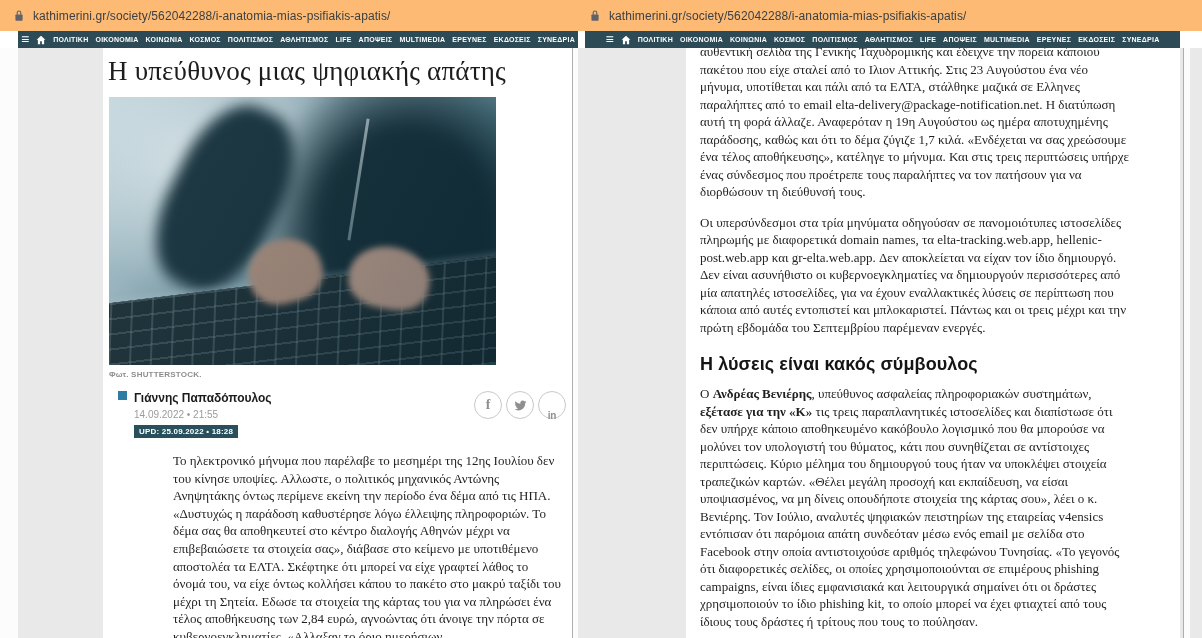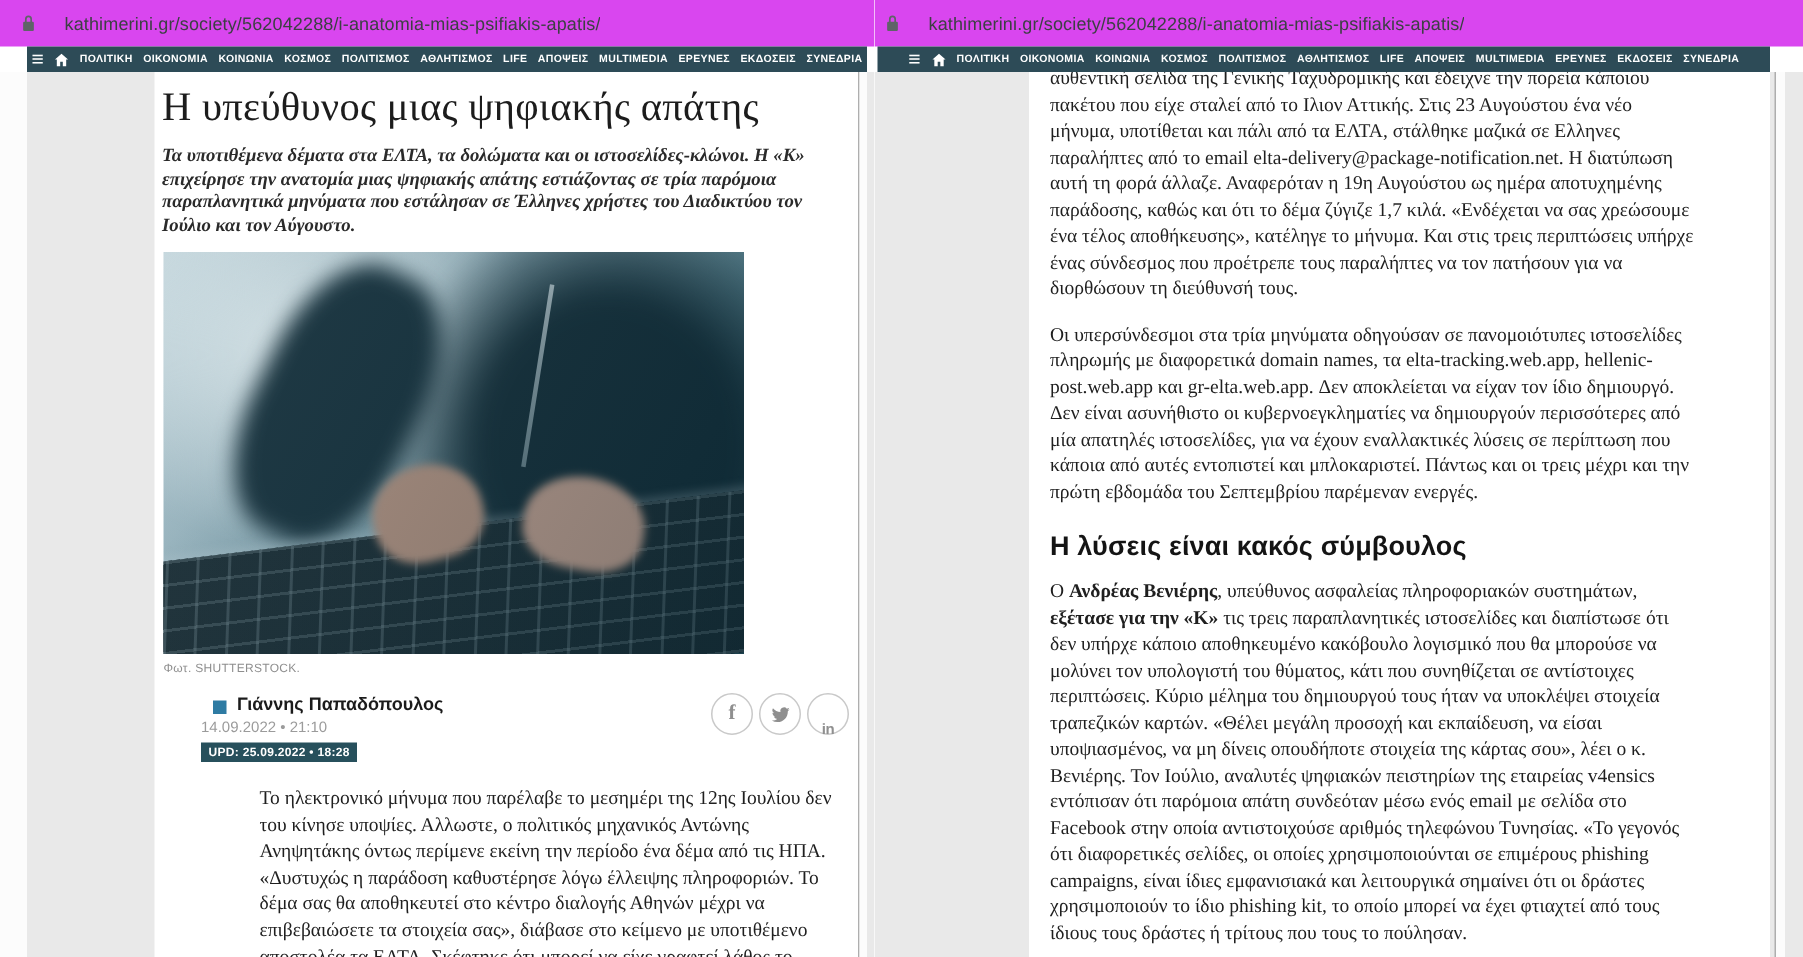--- a/index.html
+++ b/index.html
@@ -6,21 +6,21 @@
   body{
     width:1202px;height:638px;overflow:hidden;position:relative;background:#fff;
     font-family:"Liberation Sans","DejaVu Sans",sans-serif;
     -webkit-font-smoothing:antialiased;
   }
   .pane{position:absolute;top:0;height:638px;overflow:hidden;background:#fff;}
   #pane-left{left:0;width:583px;}
   #pane-right{left:583px;width:619px;}
 
   
-  .urlbar{height:31px;background:#d946ef;display:flex;align-items:center;gap:19px;padding-left:14px;box-sizing:border-box;}
+  .urlbar{height:31px;background:#fdba74;display:flex;align-items:center;gap:9px;padding-left:14px;box-sizing:border-box;}
   #pane-right .urlbar{padding-left:7px;}
   .urlbar .url{font-size:12px;color:#3c4043;letter-spacing:.1px;white-space:nowrap;overflow:hidden;}
   .lock{width:10px;height:13px;flex:0 0 auto;}
 
   
   .navbar{
     position:absolute;top:31px;height:17px;background:var(--nav-bg,#2d4b57);
     display:flex;align-items:center;justify-content:center;gap:7px;overflow:hidden;white-space:nowrap;
   }
   #pane-left .navbar{left:18px;right:5px;}
@@ -66,24 +66,24 @@
   .ph-hand{position:absolute;background:#b18a77;border-radius:52% 52% 42% 42%;filter:blur(3px);}
   .ph-hand.h1{left:36%;top:53%;width:19%;height:24%;transform:rotate(-14deg);}
   .ph-hand.h2{left:62%;top:56%;width:21%;height:23%;transform:rotate(10deg);background:#bb9483;}
   .ph-keyboard{position:absolute;left:-6%;bottom:-8%;width:116%;height:40%;
     transform:rotate(-7deg) skewX(-9deg);background:#0f1e25;
     background-image:
       repeating-linear-gradient(90deg,rgba(130,150,158,.30) 0 2px,transparent 2px 21px),
       repeating-linear-gradient(0deg,rgba(165,185,192,.22) 0 2px,rgba(18,33,40,.92) 2px 15px);
     box-shadow:0 -3px 6px rgba(210,225,230,.25);}
   .ph-tint{position:absolute;inset:0;background:linear-gradient(120deg,rgba(160,195,205,.14),rgba(18,58,72,.32));}
-  .caption{margin:5px 0 0 1px;font-size:8px;font-weight:400;color:#8e8e8e;letter-spacing:.2px;}
+  .caption{margin:5px 0 0 1px;font-size:8px;font-weight:700;color:#8e8e8e;letter-spacing:.2px;}
 
   .author-row{display:flex;align-items:flex-start;margin:12px 0 0 10px;}
-  .author-line{display:flex;align-items:flex-end;gap:7px;margin-left:24px;}
+  .author-line{display:flex;align-items:flex-start;gap:7px;}
   .sq{width:9px;height:9px;background:var(--accent-blue,#2e7ba3);flex:0 0 auto;}
   .author{font-size:12px;font-weight:bold;color:#1b1b1b;}
   .date{margin:4px 0 0 16px;font-size:10px;color:#9b9b9b;}
   .badge{display:inline-block;margin:4px 0 0 16px;padding:2px 5px;background:var(--badge-bg,#27505c);
     color:#fff;font-size:8px;font-weight:bold;letter-spacing:.2px;}
   .share{margin-left:auto;display:flex;gap:4px;padding-right:2px;}
   .share .circ{width:28px;height:28px;border-radius:50%;border:1px solid #c9c9c9;background:#fff;
     display:flex;align-items:center;justify-content:center;color:#8f8f8f;box-sizing:border-box;cursor:pointer;}
   .share svg{width:13px;height:13px;fill:#8f8f8f;}
   .share .fb-glyph{font-family:"Liberation Serif",serif;font-size:14px;font-weight:bold;}
@@ -134,39 +134,38 @@
         <span class="nav-item">MULTIMEDIA</span>
         <span class="nav-item">ΕΡΕΥΝΕΣ</span>
         <span class="nav-item">ΕΚΔΟΣΕΙΣ</span>
         <span class="nav-item">ΣΥΝΕΔΡΙΑ</span>
       </div>
   </div>
   <div class="content">
     <div class="edge-white left"></div>
     <div class="page-col">
       <h1 class="title">Η υπεύθυνος μιας ψηφιακής απάτης</h1>
-      <p class="subtitle">Τα υποτιθέμενα δέματα στα ΕΛΤΑ, τα δολώματα και οι ιστοσελίδες-κλώνοι. Η «Κ» επιχείρησε την ανατομία μιας ψηφιακής απάτης εστιάζοντας σε τρία παρόμοια παραπλανητικά μηνύματα που εστάλησαν σε Έλληνες χρήστες του Διαδικτύου τον Ιούλιο και τον Αύγουστο.</p>
       <div class="photo">
         <div class="ph-light"></div>
         <div class="ph-hoodie"></div>
         <div class="ph-arm"></div>
         <div class="ph-zip"></div>
         <div class="ph-keyboard"></div>
         <div class="ph-hand h1"></div>
         <div class="ph-hand h2"></div>
         <div class="ph-tint"></div>
       </div>
       <div class="caption">Φωτ. SHUTTERSTOCK.</div>
       <div class="author-row">
         <div class="author-left">
           <div class="author-line">
             <span class="sq"></span>
             <span class="author">Γιάννης Παπαδόπουλος</span>
           </div>
-          <div class="date">14.09.2022 • 21:10</div>
+          <div class="date">14.09.2022 • 21:55</div>
           <div class="badge">UPD: 25.09.2022 • 18:28</div>
         </div>
         <div class="share">
           <span class="circ">
             <span class="fb-glyph">f</span>
           </span>
           <span class="circ">
             <svg viewBox="0 0 24 24">
               <path d="M23 5.1c-.8.4-1.7.7-2.6.8a4.5 4.5 0 0 0 2-2.5c-.9.5-1.9.9-2.9 1.1a4.5 4.5 0 0 0-7.8 4.1A12.8 12.8 0 0 1 2.4 4a4.5 4.5 0 0 0 1.4 6 4.4 4.4 0 0 1-2-.6v.1a4.5 4.5 0 0 0 3.6 4.4 4.6 4.6 0 0 1-2 .1 4.5 4.5 0 0 0 4.2 3.1A9 9 0 0 1 1 19a12.7 12.7 0 0 0 6.9 2c8.3 0 12.8-6.9 12.8-12.8v-.6c.9-.6 1.6-1.4 2.3-2.3z"></path>
             </svg>

